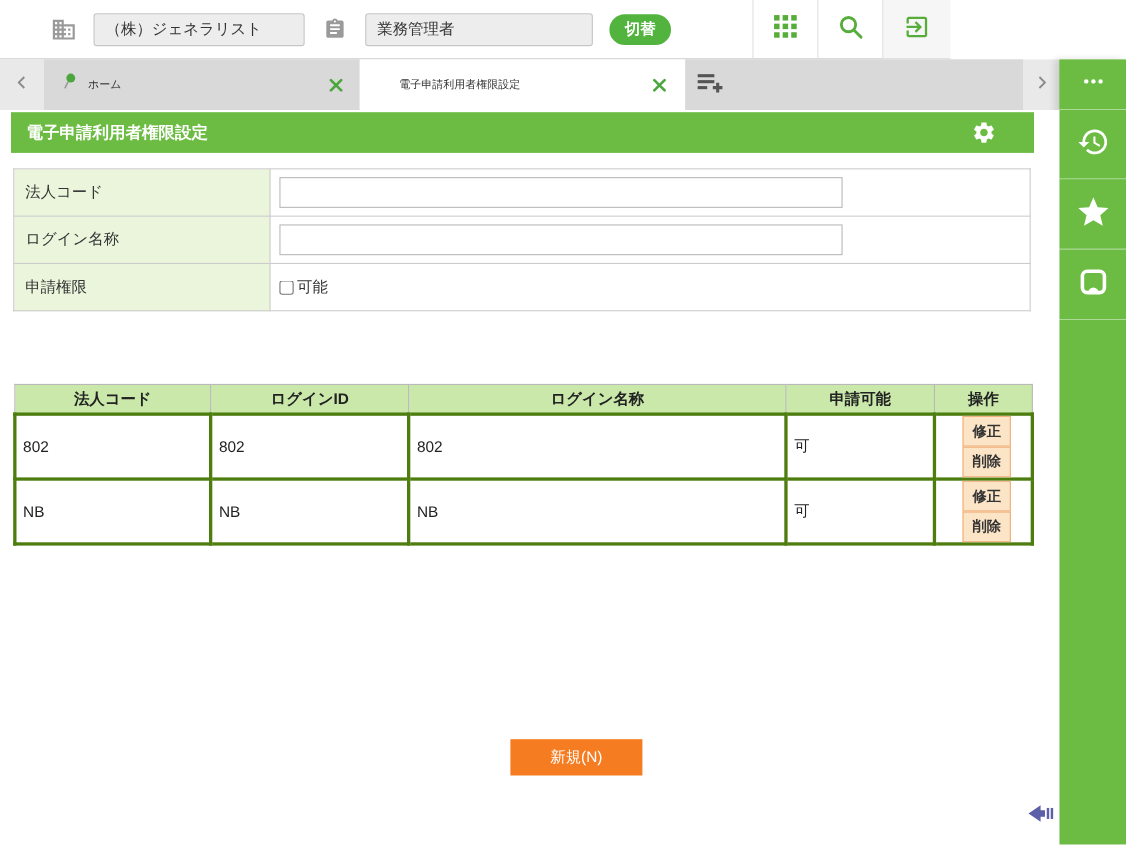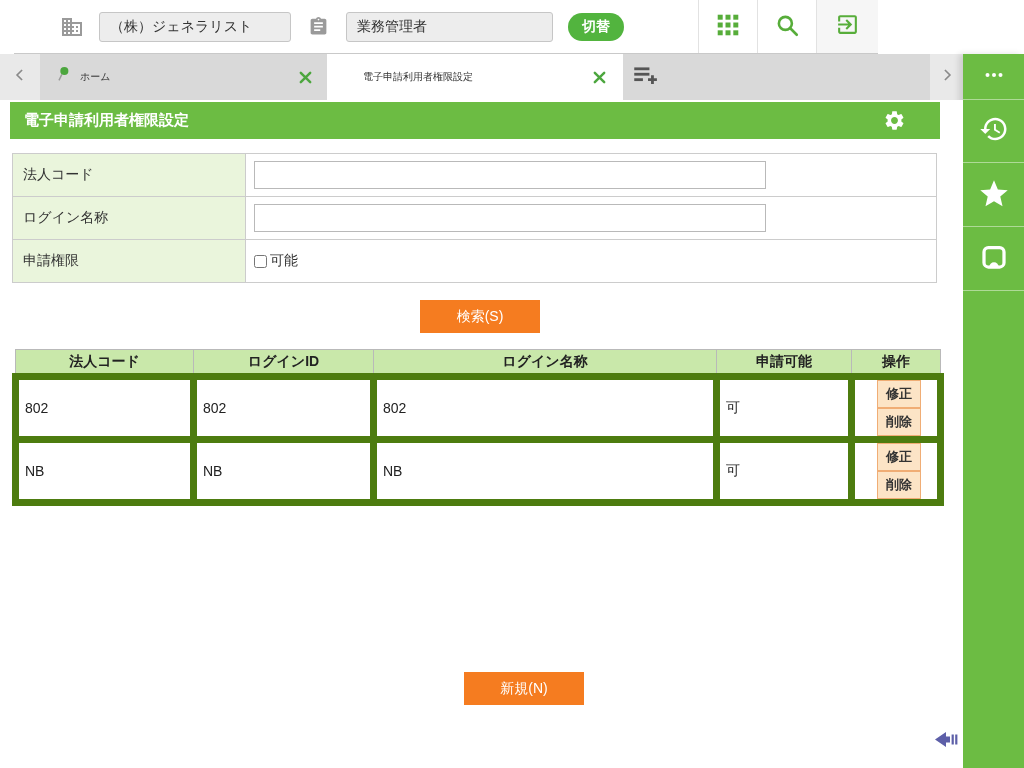--- a/index.html
+++ b/index.html
@@ -1,21 +1,21 @@
 <!DOCTYPE html>
 <html style="--green: #6cbc43; --pill-green: #52b43e; --orange: #f57c20; --th-green: #c9e8aa; --label-green: #eaf5dc; --action-bg: #fce4c6; --action-border: #f0ad75; --purple: #5d5fa8;"><head>
 <meta charset="utf-8">
 <style>
   * { margin:0; padding:0; box-sizing:border-box; }
   html,body { background:#fff; }
   body { font-family:"Liberation Sans","DejaVu Sans",sans-serif; color:#333; }
   .screen { position:relative; width:1024px; height:768px; background:#fff; overflow:hidden; }
 
   
-  .topbar { position:absolute; top:0; left:14px; width:864px; height:54px; background:#fff;
+  .topbar { position:absolute; top:0; left:0; width:864px; height:54px; background:#fff;
             border-bottom:1px solid #c9c9c9; display:flex; align-items:center; }
   .topbar-left { display:flex; align-items:center; padding-left:46px; }
   .top-icon { flex:0 0 auto; display:flex; align-items:center; justify-content:center; }
   .top-input { height:30px; background:#ededed; border:1px solid #c6c6c6; border-radius:3px;
                padding:0 10px; font-size:14px; color:#333; font-family:inherit; }
   .company-input { width:192px; margin-left:15px; }
   .role-input { width:207px; margin-left:17px; }
   .clipboard-wrap { margin-left:17px; }
   .switch-btn { height:28px; margin-left:15px; padding:0 14px; border:none; border-radius:14px;
                 background:var(--pill-green,#52b43e); color:#fff; font-size:14px; font-weight:bold;
@@ -65,21 +65,21 @@
 
   .action-btn { position:absolute; width:120px; height:33px; border:none; background:var(--orange,#f57c20);
                 color:#fff; font-size:14px; font-family:inherit; cursor:pointer; }
   .search-btn { top:200px; left:420px; }
   .new-btn { top:572px; left:420px;margin-left:44px; }
 
   table.results { position:absolute; top:249px; left:12px; width:925px; border-collapse:collapse;
                   table-layout:fixed; }
   table.results th { background:var(--th-green,#c9e8aa); border:1px solid #b9b9b9; height:27px;
                      font-size:14px; font-weight:bold; color:#222; }
-  table.results td { border:7px solid #4d7c0f; height:39px; font-size:14px; color:#222;
+  table.results td { border:3px solid #4d7c0f; height:39px; font-size:14px; color:#222;
                      padding-left:6px; overflow:hidden; }
   td.op-cell { text-align:center; padding-left:0; }
   .mini-btn { display:inline-block; padding:4px 8px; margin:0 2px; background:var(--action-bg,#fce4c6);
               border:1px solid var(--action-border,#f0ad75); font-size:13px; font-weight:bold;
               color:#333; font-family:inherit; cursor:pointer; }
 
   .collapse-arrow { position:absolute; top:628px; left:934px; cursor:pointer; display:flex; }
 </style>
 </head>
 <body>
@@ -249,21 +249,20 @@
         <td class="fvalue">
           <span class="chk-wrap">
             <input type="checkbox" style="">
             <span>可能</span>
           </span>
         </td>
       </tr>
     </tbody>
       </table>
 
-    <button class="action-btn search-btn">検索(S)</button>
 
     <table class="results">
       <colgroup>
         <col style="width:178px">
           <col style="width:180px">
           <col style="width:343px">
         <col style="width:135px">
           <col style="width:89px">
       </colgroup>
       <thead>

